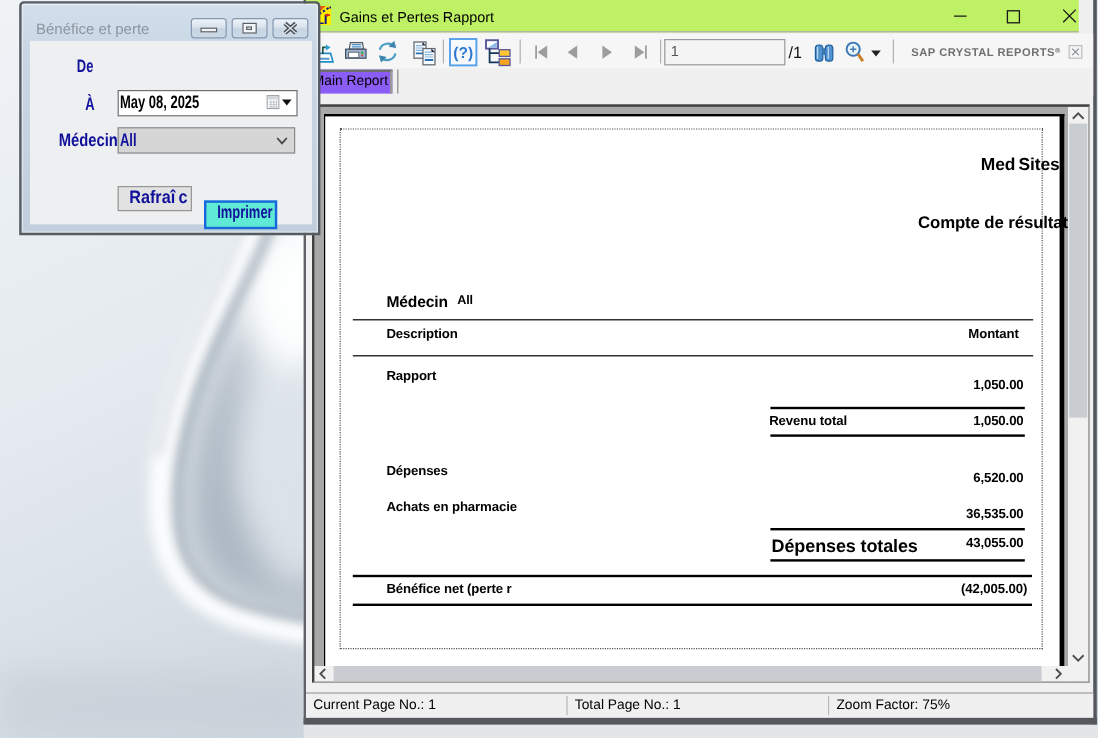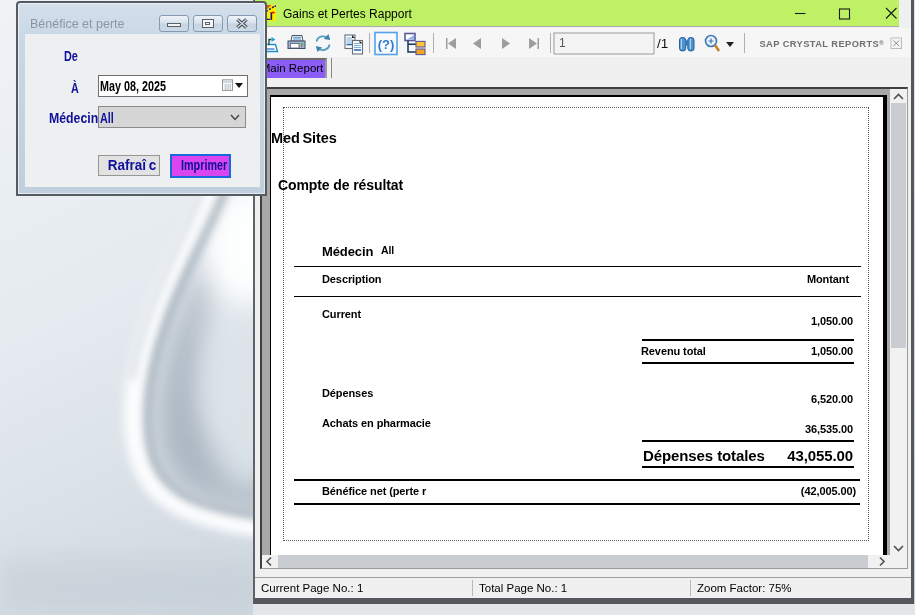--- a/index.html
+++ b/index.html
@@ -27,21 +27,21 @@
 
 #viewer { position:absolute; left:5px; top:87px; width:648px; height:482px;
   border-top:2px solid #404040; border-left:2px solid #404040;
   border-right:1px solid #9a9a9a; border-bottom:1px solid #9a9a9a;
   background:#a8a8a8; overflow:hidden; }
 #page { position:absolute; left:8px; top:6px; width:617px; height:461px; background:#ffffff;
   border-top:2px solid #000; border-left:1px solid #000; border-right:4px solid #000; }
 #dotted { position:absolute; left:12px; top:10px; width:586px; height:434px; border:1px dotted #555; }
 .rl { position:absolute; background:#000; }
 .rt { position:absolute; color:#000; font-weight:bold; white-space:nowrap; letter-spacing:-0.1px; }
-.ctr { left:0; width:612px; text-align:left; }
+.ctr { left:0; width:612px; text-align:right; }
 
 
 #vsb { position:absolute; right:0; top:0; width:17px; height:467px; background:#f1f1f1; }
 #vthumb { position:absolute; left:1px; top:14px; width:15px; height:245px; background:#c9cdd1; }
 #hsb { position:absolute; left:0; bottom:0; height:13px; width:629px; background:#f1f1f1; }
 #hthumb { position:absolute; left:16px; top:0; width:590px; height:13px; background:#c9cdd1; }
 
 
 #statusbar { position:absolute; left:0; bottom:0; right:0; height:21px; background:#f0f0f0; border-top:1px solid #a0a0a0; font-size:11.5px; color:#000; }
 .stdiv { position:absolute; top:2px; bottom:2px; width:1px; background:#b8b8b8; }
@@ -56,21 +56,21 @@
   background:linear-gradient(180deg,#eef3f8 0%, #d8e2ec 45%, #c7d4e2 55%, #ccd9e6 100%); }
 #dcontent { position:absolute; left:7px; top:31px; width:235px; height:153px; background:#edeff1; }
 .dlabel { position:absolute; color:#10109a; font-weight:bold; font-size:15px; }
 .cond { display:inline-block; transform:scaleX(0.72); transform-origin:0 50%; white-space:nowrap; }
 .condc { display:inline-block; transform:scaleX(0.78); transform-origin:50% 50%; white-space:nowrap; }
 .dfield { position:absolute; left:73px; width:150px; height:22px; background:#fff; border:1px solid #6e6e6e;
   font-weight:bold; font-size:15px; color:#000; line-height:20px; padding-left:1px; white-space:nowrap; }
 #dcombo { position:absolute; left:73px; top:72px; width:148px; height:22px; background:#d6d6d6; border:1px solid #8a8a8a; }
 .dbut { position:absolute; text-align:right; font-weight:bold; color:#10109a; font-size:15px; }
 #but1 { left:73px; top:121px; width:62px; height:21px; background:#e2e2e2; border:1px solid #969696; line-height:18px; }
-#but2 { left:145px; top:120px; width:61px; height:24px; background:#d946ef; border:2.5px solid #1a67dd; line-height:18px; }
+#but2 { left:145px; top:133px; width:61px; height:24px; background:#5eead4; border:2.5px solid #1a67dd; line-height:18px; }
 .calicon { position:absolute; top:3px; width:11px; height:12px; }
 .droptri { position:absolute; top:7px; width:0; height:0; border-left:4.5px solid transparent; border-right:4.5px solid transparent; border-top:5px solid #111; }
 </style>
 </head>
 <body>
 <div id="stage">
 
   <div id="photo">
     <svg width="915" height="615" style="position:absolute;left:0;top:0">
       <defs>
@@ -208,33 +208,33 @@
       <div id="page">
         <div id="dotted"></div>
         <div class="rt ctr" style="top:33px;font-size:14.5px">Med Sites</div>
         <div class="rt ctr" style="top:80px;left:7px;font-size:14px">Compte de résultat</div>
         <div class="rt" style="left:51px;top:147px;font-size:13px">Médecin</div>
         <div class="rt" style="left:110px;top:147px;font-size:10.5px">All</div>
         <div class="rl" style="left:23px;top:168.5px;width:567px;height:1.5px"></div>
         <div class="rt" style="left:51px;top:176px;font-size:11px">Description</div>
         <div class="rt" style="right:34px;top:176px;font-size:11px">Montant</div>
         <div class="rl" style="left:23px;top:198.5px;width:567px;height:1.5px"></div>
-        <div class="rt" style="left:51px;top:211px;font-size:11px">Current</div>
+        <div class="rt" style="left:51px;top:211px;font-size:11px">Rapport</div>
         <div class="rt" style="right:30px;top:217.5px;font-size:11px">1,050.00</div>
         <div class="rl" style="left:371px;top:242px;width:212px;height:2px"></div>
         <div class="rt" style="left:370px;top:247.5px;font-size:11px">Revenu total</div>
         <div class="rt" style="right:30px;top:247.5px;font-size:11px">1,050.00</div>
         <div class="rl" style="left:371px;top:265px;width:212px;height:2px"></div>
         <div class="rt" style="left:51px;top:289.5px;font-size:11px">Dépenses</div>
         <div class="rt" style="right:30px;top:295.5px;font-size:11px">6,520.00</div>
         <div class="rt" style="left:51px;top:319.5px;font-size:11px">Achats en pharmacie</div>
         <div class="rt" style="right:30px;top:325.5px;font-size:11px">36,535.00</div>
         <div class="rl" style="left:371px;top:343px;width:212px;height:2px"></div>
         <div class="rt" style="left:372px;top:349.5px;font-size:15px">Dépenses totales</div>
-        <div class="rt" style="right:30px;top:349.5px;font-size:15px">43,055.00</div>
+        <div class="rt" style="right:30px;top:349.5px;font-size:11px">43,055.00</div>
         <div class="rl" style="left:371px;top:369px;width:212px;height:2px"></div>
         <div class="rl" style="left:23px;top:382px;width:566px;height:2px"></div>
         <div class="rt" style="left:51px;top:388px;font-size:11px">Bénéfice net (perte r</div>
         <div class="rt" style="right:27px;top:388px;font-size:11px">(42,005.00)</div>
         <div class="rl" style="left:23px;top:405.5px;width:566px;height:2px"></div>
       </div>
 
       <div id="vsb">
         <svg class="abs" style="left:0;top:0" width="17" height="16">
             <path d="M4,10 L8.5,5.5 L13,10" stroke="#505050" stroke-width="1.6" fill="none"></path>

